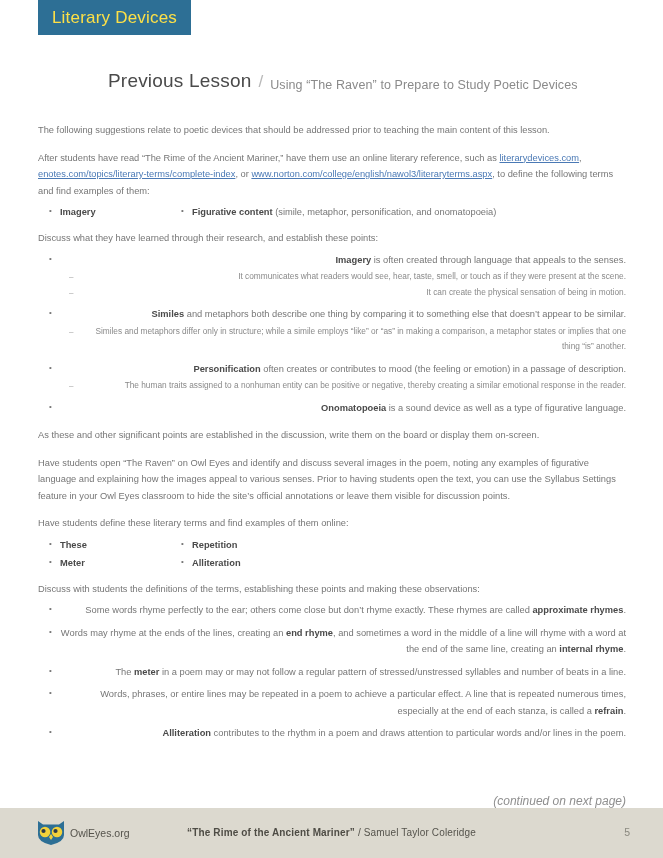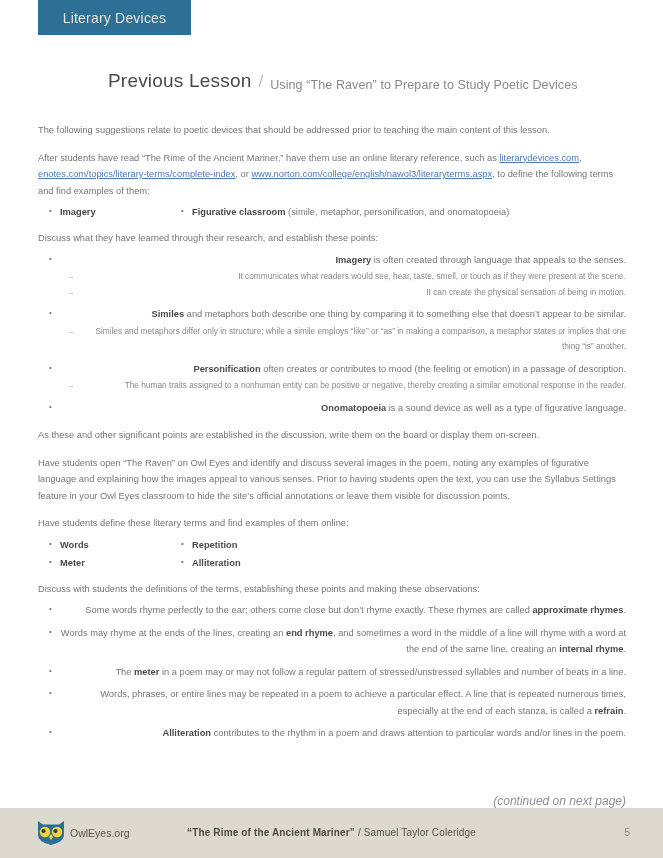--- a/index.html
+++ b/index.html
@@ -22,22 +22,22 @@
     top: 0;
     left: 38px;
     width: 153px;
     height: 35px;
     background: #2d6f95;
     display: flex;
     align-items: center;
     justify-content: center;
   }
   .tab-label {
-    color: #e5e5e5;
-    font-size: 14px;
+    color: #fde047;
+    font-size: 17px;
     letter-spacing: .2px;
   }
 
   
   .title-row {
     position: absolute;
     top: 70px;
     left: 108px;
     display: flex;
     align-items: flex-end;
@@ -222,21 +222,21 @@
 </div>
 
 <div class="body-wrap">
 
   <p class="para">The following suggestions relate to poetic devices that should be addressed prior to teaching the main content of this lesson.</p>
 
   <p class="para tight"><span>After students have read “The Rime of the Ancient Mariner,” have them use an online literary reference, such as </span><a class="link" href="#">literarydevices.com</a><span>, </span><a class="link" href="#">enotes.com/topics/literary-terms/complete-index</a><span>, or </span><a class="link" href="#">www.norton.com/college/english/nawol3/literaryterms.aspx</a><span>, to define the following terms and find examples of them:</span></p>
 
   <ul class="terms">
     <li><b>Imagery</b></li>
-    <li><b>Figurative classroom</b><span> (simile, metaphor, personification, and onomatopoeia)</span></li>
+    <li><b>Figurative content</b><span> (simile, metaphor, personification, and onomatopoeia)</span></li>
   </ul>
 
   <p class="para tight">Discuss what they have learned through their research, and establish these points:</p>
 
   <ul class="lvl1">
     <li>
       <b>Imagery</b><span> is often created through language that appeals to the senses.</span>
       <ul class="lvl2">
         <li>It communicates what readers would see, hear, taste, smell, or touch as if they were present at the scene.</li>
         <li>It can create the physical sensation of being in motion.</li>
@@ -259,21 +259,21 @@
     </li>
   </ul>
 
   <p class="para">As these and other significant points are established in the discussion, write them on the board or display them on-screen.</p>
 
   <p class="para">Have students open “The Raven” on Owl Eyes and identify and discuss several images in the poem, noting any examples of figurative language and explaining how the images appeal to various senses. Prior to having students open the text, you can use the Syllabus Settings feature in your Owl Eyes classroom to hide the site’s official annotations or leave them visible for discussion points.</p>
 
   <p class="para tight">Have students define these literary terms and find examples of them online:</p>
 
   <ul class="terms">
-    <li><b>Words</b></li>
+    <li><b>These</b></li>
     <li><b>Repetition</b></li>
     <li><b>Meter</b></li>
     <li><b>Alliteration</b></li>
   </ul>
 
   <p class="para tight">Discuss with students the definitions of the terms, establishing these points and making these observations:</p>
 
   <ul class="lvl1">
     <li><span>Some words rhyme perfectly to the ear; others come close but don’t rhyme exactly. These rhymes are called </span><b>approximate rhymes</b><span>.</span><b></b><span></span></li>
     <li><span>Words may rhyme at the ends of the lines, creating an </span><b>end rhyme</b><span>, and sometimes a word in the middle of a line will rhyme with a word at the end of the same line, creating an </span><b>internal rhyme</b><span>.</span></li>

